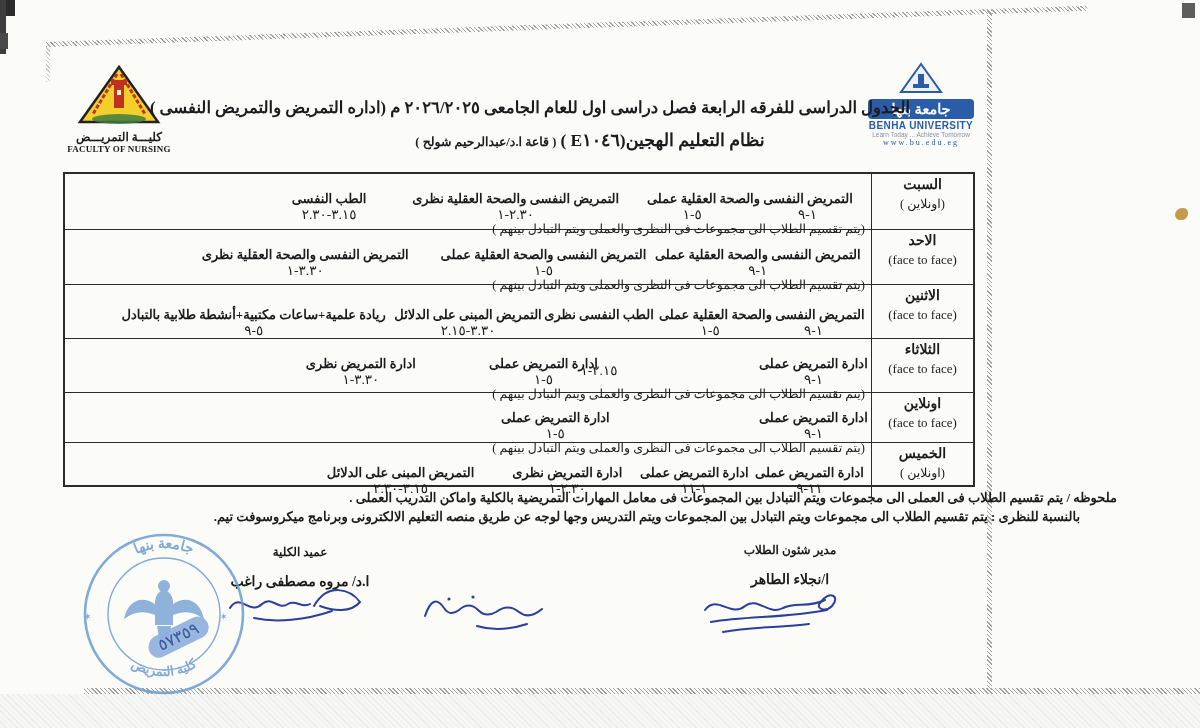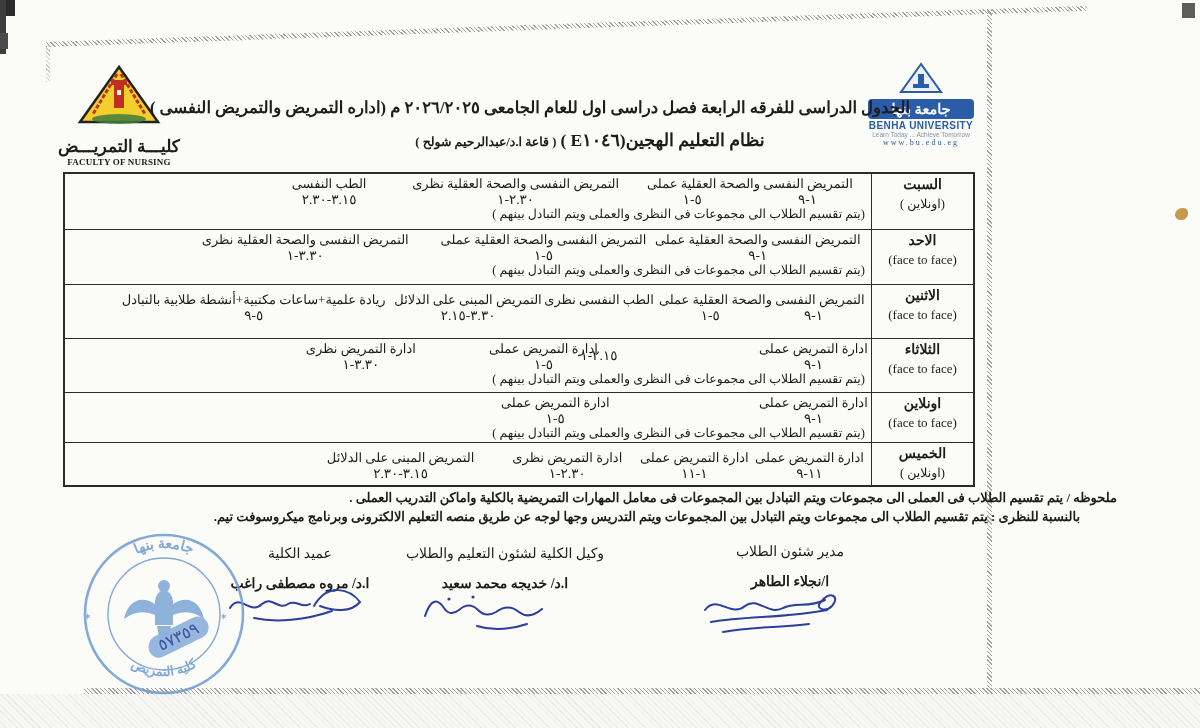--- a/index.html
+++ b/index.html
@@ -17,21 +17,21 @@
   .hatch-left-stub{position:absolute;left:46px;top:44px;width:4px;height:38px;opacity:.45;}
   .bottom-strip{position:absolute;left:0;top:694px;width:1200px;height:34px;background:#f7f7f5;
     background-image:repeating-linear-gradient(45deg,rgba(150,150,150,.12) 0,rgba(150,150,150,.12) 1px,transparent 1px,transparent 4px);}
   .corner-tl1{position:absolute;left:0;top:0;width:15px;height:16px;background:#2b2b2b;}
   .corner-tl2{position:absolute;left:0;top:0;width:6px;height:54px;background:#3d3d3d;}
   .corner-tl3{position:absolute;left:0;top:33px;width:8px;height:16px;background:#4a4a4a;}
   .corner-tr{position:absolute;left:1182px;top:3px;width:13px;height:15px;background:#5d5d5d;}
   .spot-yellow{position:absolute;left:1175px;top:208px;width:13px;height:12px;background:#c79a4b;border-radius:60% 40% 55% 45%;}
   
   .fac-logo{position:absolute;left:58px;top:64px;width:122px;text-align:center;}
-  .fac-ar{font-size:17px;font-weight:bold;line-height:1.1;margin-top:8px;text-align:center;}
+  .fac-ar{font-size:12px;font-weight:bold;line-height:1.1;margin-top:1px;text-align:center;}
   .fac-en{font-size:9px;font-weight:bold;letter-spacing:.2px;line-height:1.2;font-family:"Liberation Serif",serif;}
   .uni-logo{position:absolute;left:866px;top:62px;width:110px;text-align:center;direction:rtl;}
   .uni-box{background:#2a5ca8;color:#fff;border-radius:4px;font-weight:bold;font-size:14.5px;line-height:20px;margin:1px 2px 0;}
   .uni-en{color:#2a5ca8;font-weight:bold;font-size:10px;letter-spacing:.4px;font-family:"Liberation Sans",sans-serif;margin-top:1px;}
   .uni-tag{font-size:6.5px;color:#8593a8;font-family:"Liberation Sans",sans-serif;}
   .uni-web{font-size:8px;color:#2a5ca8;letter-spacing:2px;font-family:Liberation Serif, serif;text-align:center;}
   .title1{position:absolute;left:150px;top:98px;width:760px;text-align:center;font-size:16.5px;font-weight:bold;white-space:nowrap;}
   .title2{position:absolute;left:330px;top:130px;width:520px;text-align:center;white-space:nowrap;}
   .title2-big{font-size:17.5px;font-weight:bold;}
   .title2-small{font-size:12.5px;font-weight:bold;}
@@ -45,33 +45,33 @@
   .trow:nth-child(4){height:54px;}
   .trow:nth-child(5){height:50px;}
   .day-cell{width:102px;border-left:1px solid #2b2b2b;display:flex;flex-direction:column;align-items:center;padding-top:3px;}
   .day-name{font-size:14px;font-weight:bold;line-height:1.2;}
   .day-mode{font-size:12.5px;margin-top:2px;}
   .day-mode.ltr{margin-top:2px;font-size:13px;direction:ltr;}
   .content-cell{flex:1;display:flex;flex-direction:column;padding:2px 6px 1px;}
   .subjects{display:flex;flex:1;}
   .no-note .subjects{margin-top:5px;}
   .subject{display:flex;flex-direction:column;align-items:center;}
-  .subject-name{font-size:13px;font-weight:normal;white-space:nowrap;line-height:1.25;}
+  .subject-name{font-size:13px;font-weight:bold;white-space:nowrap;line-height:1.25;margin-top:15px;}
   .times{display:flex;width:100%;justify-content:space-around;font-size:13.5px;margin-top:1px;line-height:1.1;}
   .time{direction:ltr;unicode-bidi:isolate;}
   .row-note{font-size:12.5px;text-align:right;padding-left:2px;margin-top:auto;line-height:1.1;padding-bottom:17px;white-space:nowrap;}
   
   .note1{position:absolute;right:83px;top:490px;font-size:13px;font-weight:bold;white-space:nowrap;}
   .note2{position:absolute;right:120px;top:509px;font-size:13px;font-weight:bold;white-space:nowrap;}
   
   .sig-block{position:absolute;text-align:center;}
   .sig-right{left:690px;top:543px;width:200px;}
   .sig-mid{left:395px;top:545px;width:220px;}
   .sig-left{left:205px;top:545px;width:190px;}
-  .sig-title{font-size:14px;font-weight:normal;white-space:nowrap;}
+  .sig-title{font-size:12px;font-weight:bold;white-space:nowrap;}
   .sig-name{font-size:14px;font-weight:bold;margin-top:13px;white-space:nowrap;}
   .sig-svg{position:absolute;}
   .sig-svg path{fill:none;stroke:#2b3f9c;stroke-width:2;stroke-linecap:round;}
   
   .stamp{position:absolute;left:80px;top:530px;opacity:.85;}
   .serial{position:absolute;left:146px;top:626px;transform:rotate(-26deg);background:#8fb2e0;
     border-radius:16px 14px 15px 13px;padding:1px 11px 2px;font-size:16px;font-weight:bold;color:#30549e;
     letter-spacing:2.5px;direction:ltr;opacity:.92;text-shadow:0 0 1px #ffffff;}
 </style>
 </head>
@@ -313,24 +313,20 @@
         </div>
       </div>
     </div>
 
   <div class="note1">ملحوظه / يتم تقسيم الطلاب فى العملى الى مجموعات ويتم التبادل بين المجموعات فى معامل المهارات التمريضية بالكلية واماكن التدريب العملى .</div>
   <div class="note2">بالنسبة للنظرى : يتم تقسيم الطلاب الى مجموعات ويتم التبادل بين المجموعات ويتم التدريس وجها لوجه عن طريق منصه التعليم الالكترونى وبرنامج ميكروسوفت تيم.</div>
 
   <div class="sig-block sig-right">
     <div class="sig-title">مدير شئون الطلاب</div>
     <div class="sig-name">ا/نجلاء الطاهر</div>
-  </div>
-  <div class="sig-block sig-mid">
-    <div class="sig-title">وكيل الكلية لشئون التعليم والطلاب</div>
-    <div class="sig-name">ا.د/ خديجه محمد سعيد</div>
   </div>
   <div class="sig-block sig-left">
     <div class="sig-title">عميد الكلية</div>
     <div class="sig-name">ا.د/ مروه مصطفى راغب</div>
   </div>
 
   <svg class="sig-svg" style="left:695px;top:580px;" width="160" height="62">
     <path d="M10,30 C22,14 36,38 50,26 C62,16 74,36 88,28 C100,22 114,28 130,20"></path>
     <path d="M126,22 c8,-12 20,-6 11,4 c-7,7 -18,2 -11,-4"></path>
     <path d="M16,42 C52,36 92,38 132,30"></path>

